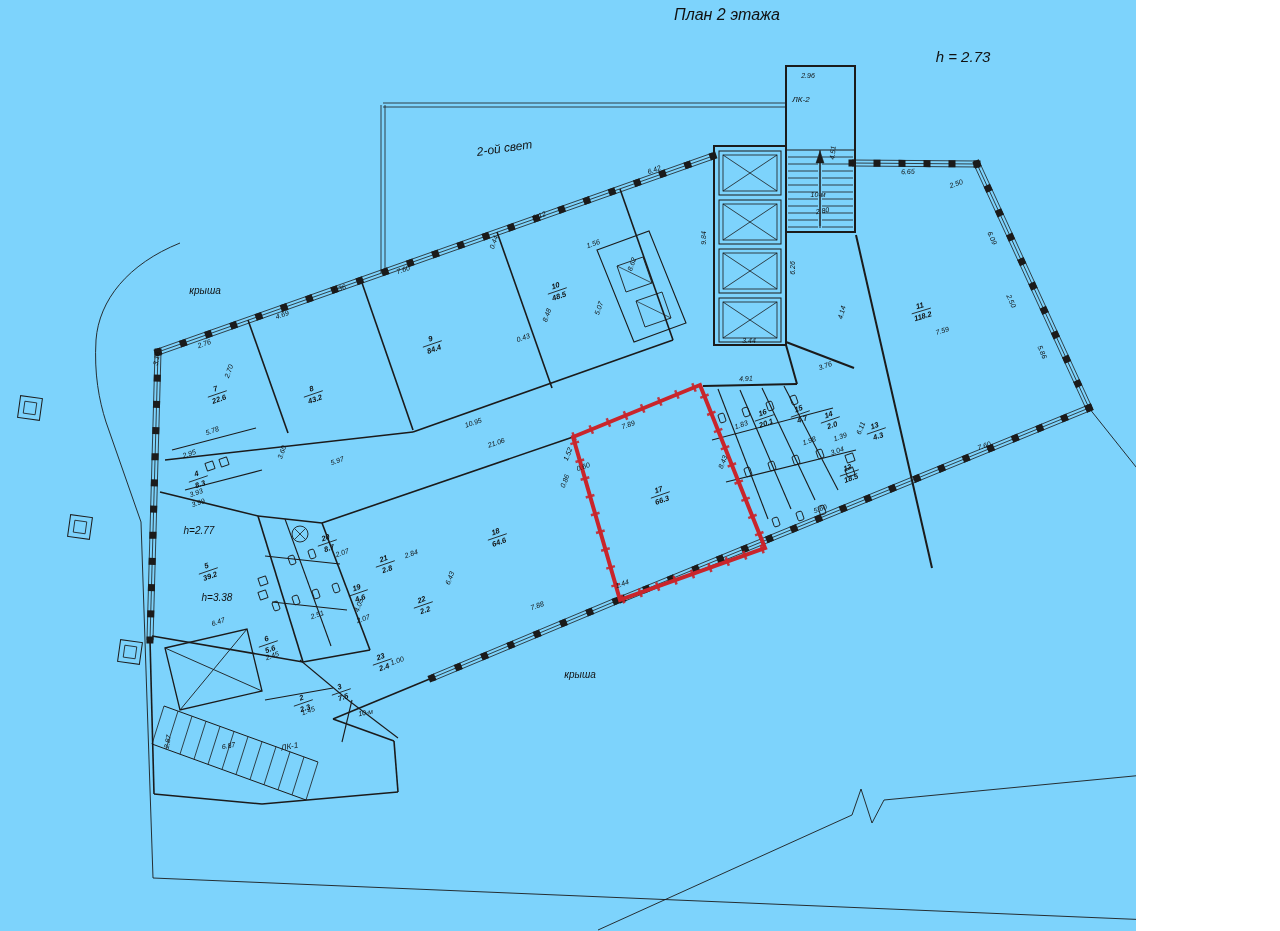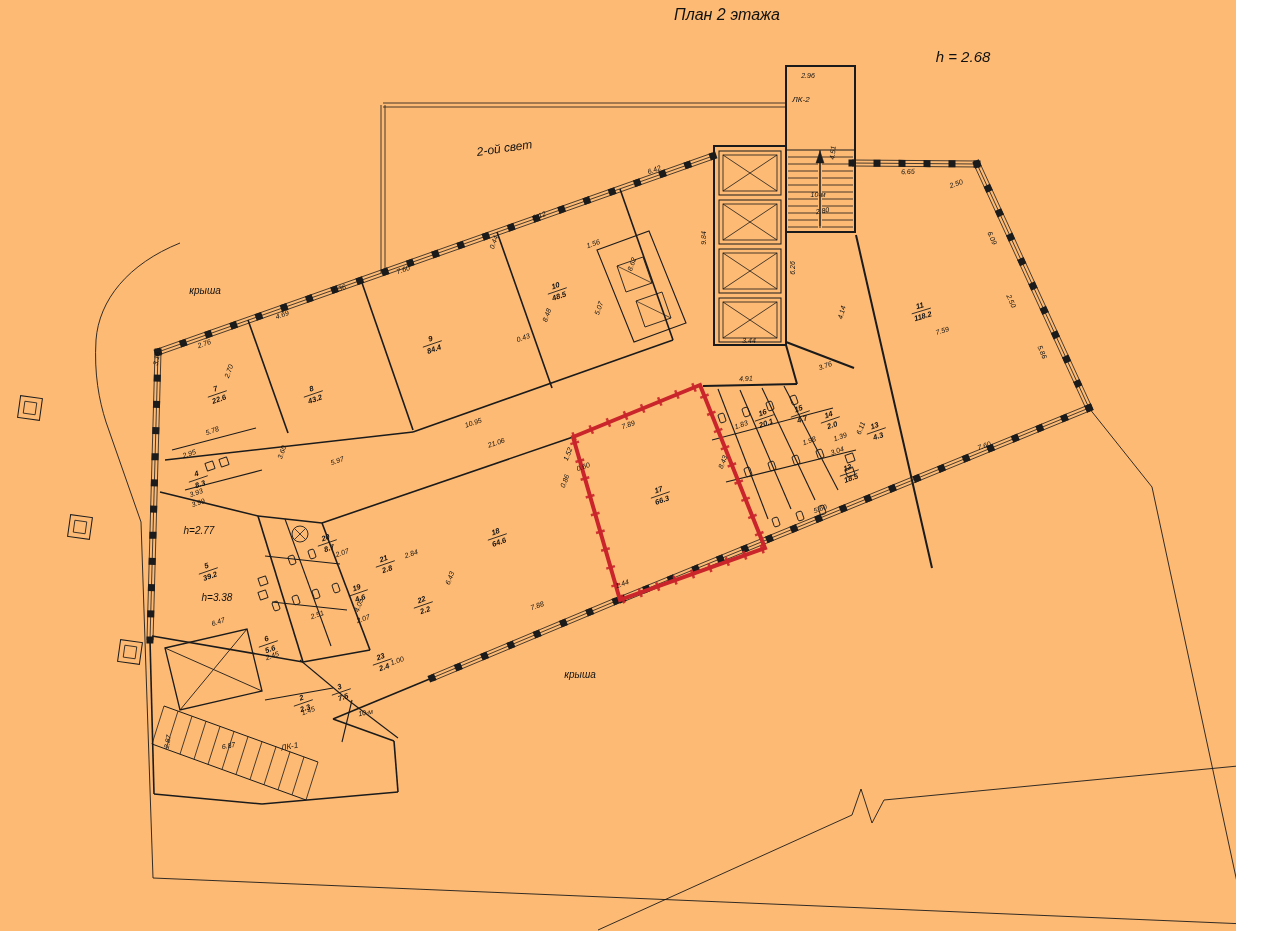--- a/index.html
+++ b/index.html
@@ -1,32 +1,32 @@
 <!DOCTYPE html>
 <html><head>
 <meta charset="utf-8">
 <style>
   html,body{margin:0;padding:0;background:#fff;}
-  .stage{position:relative;width:1236px;height:931px;background:#fdba74;overflow:hidden;
+  .stage{position:relative;width:1136px;height:931px;background:#7dd3fc;overflow:hidden;
          font-family:"Liberation Sans",sans-serif;}
   .title{position:absolute;top:6px;left:727px;transform:translateX(-50%);
          font-style:italic;font-size:16px;color:#111;white-space:nowrap;}
   .hnote{position:absolute;top:48px;left:963px;transform:translateX(-50%);
          font-style:italic;font-size:15px;color:#111;white-space:nowrap;}
   svg{position:absolute;left:0;top:0;}
   text{fill:#111;font-family:"Liberation Sans",sans-serif;font-style:italic;}
   .dim{font-size:7px;}
   .rn{font-size:7.5px;font-weight:bold;}
 </style>
 </head>
 <body>
 
 <div class="stage">
   <div class="title">План 2 этажа</div>
-  <div class="hnote">h = 2.68</div>
+  <div class="hnote">h = 2.73</div>
   <svg id="plan" width="1280" height="931" viewBox="0 0 1280 931">
       <g>
         <path d="M180,243 C128,264 99,300 96,340 C94,374 99,400 106,422 L141,522 L153,878 L1246,924 L1152,487 L1089,408" fill="none" stroke="#1b1b1b" stroke-width="0.9"></path>
         <line x1="598" y1="930" x2="852" y2="815" stroke="#1b1b1b" stroke-width="0.9" stroke-linecap="butt"></line>
         <line x1="884" y1="800" x2="1238" y2="766" stroke="#1b1b1b" stroke-width="0.9" stroke-linecap="butt"></line>
       </g>
       <g>
         <path d="M852,815 L861,789 L872,823 L884,800" fill="none" stroke="#1b1b1b" stroke-width="0.9"></path>
       </g>
       <g>

